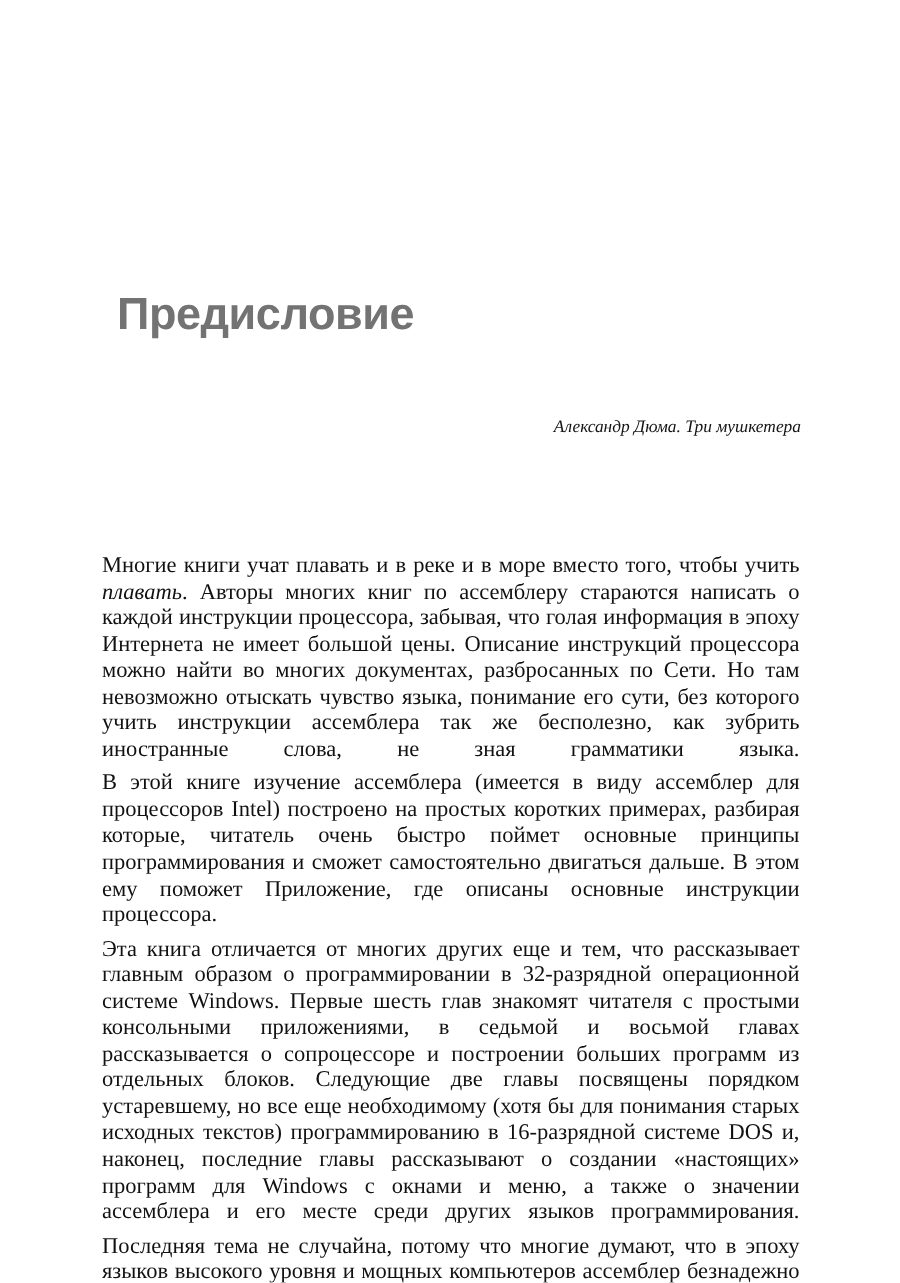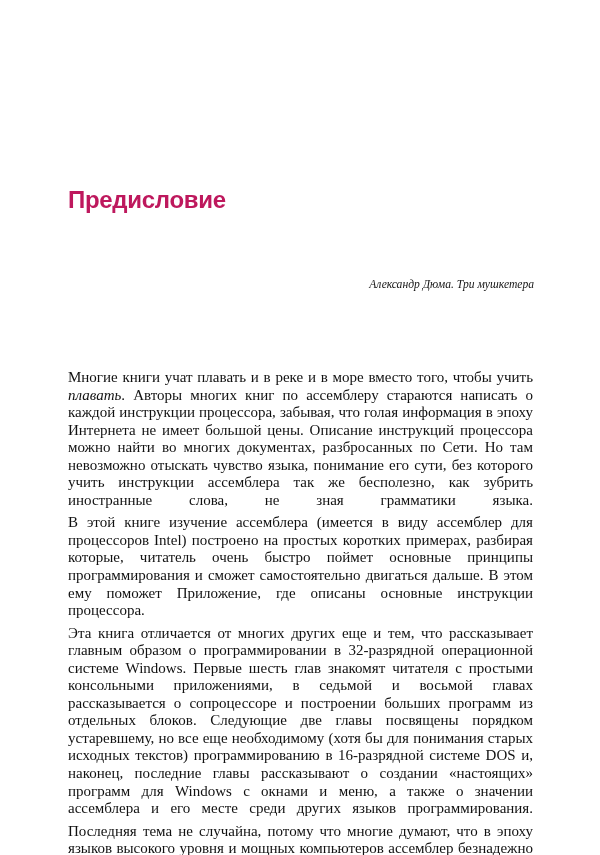--- a/index.html
+++ b/index.html
@@ -22,27 +22,27 @@
     height: 855px;
     background: #ffffff;
     box-sizing: border-box;
   }
 
   
   .chapter-title {
     position: absolute;
     left: 68px;
     top: 183px;
-    margin: 0;
+    margin: 10px;
     font-family: "Liberation Sans", "DejaVu Sans", sans-serif;
     font-weight: 700;
-    font-size: 24px;
+    font-size: 30px;
     line-height: 34px;
     letter-spacing: -0.3px;
-    color: #be185d;
+    color: #737373;
     white-space: nowrap;
   }
 
   
   .epigraph {
     position: absolute;
     left: 252px;
     top: 268px;
     width: 282px;
   }

